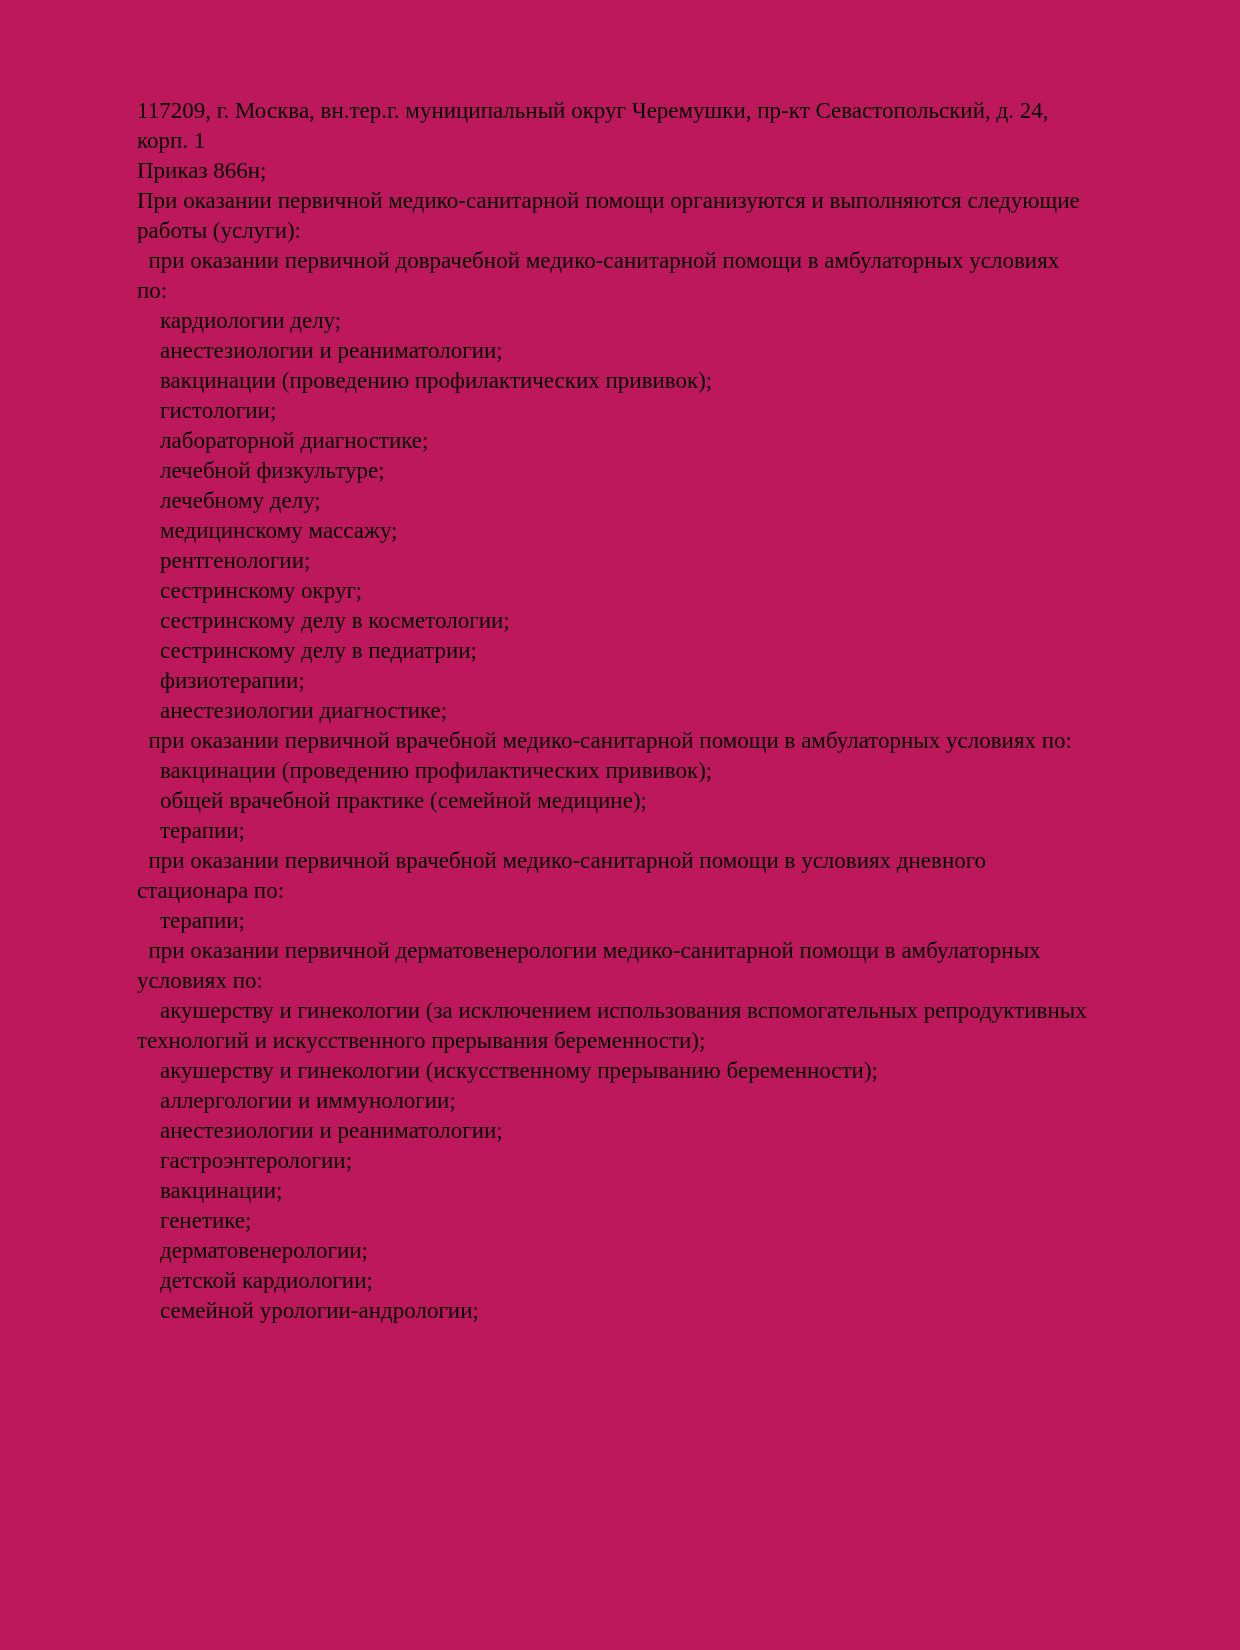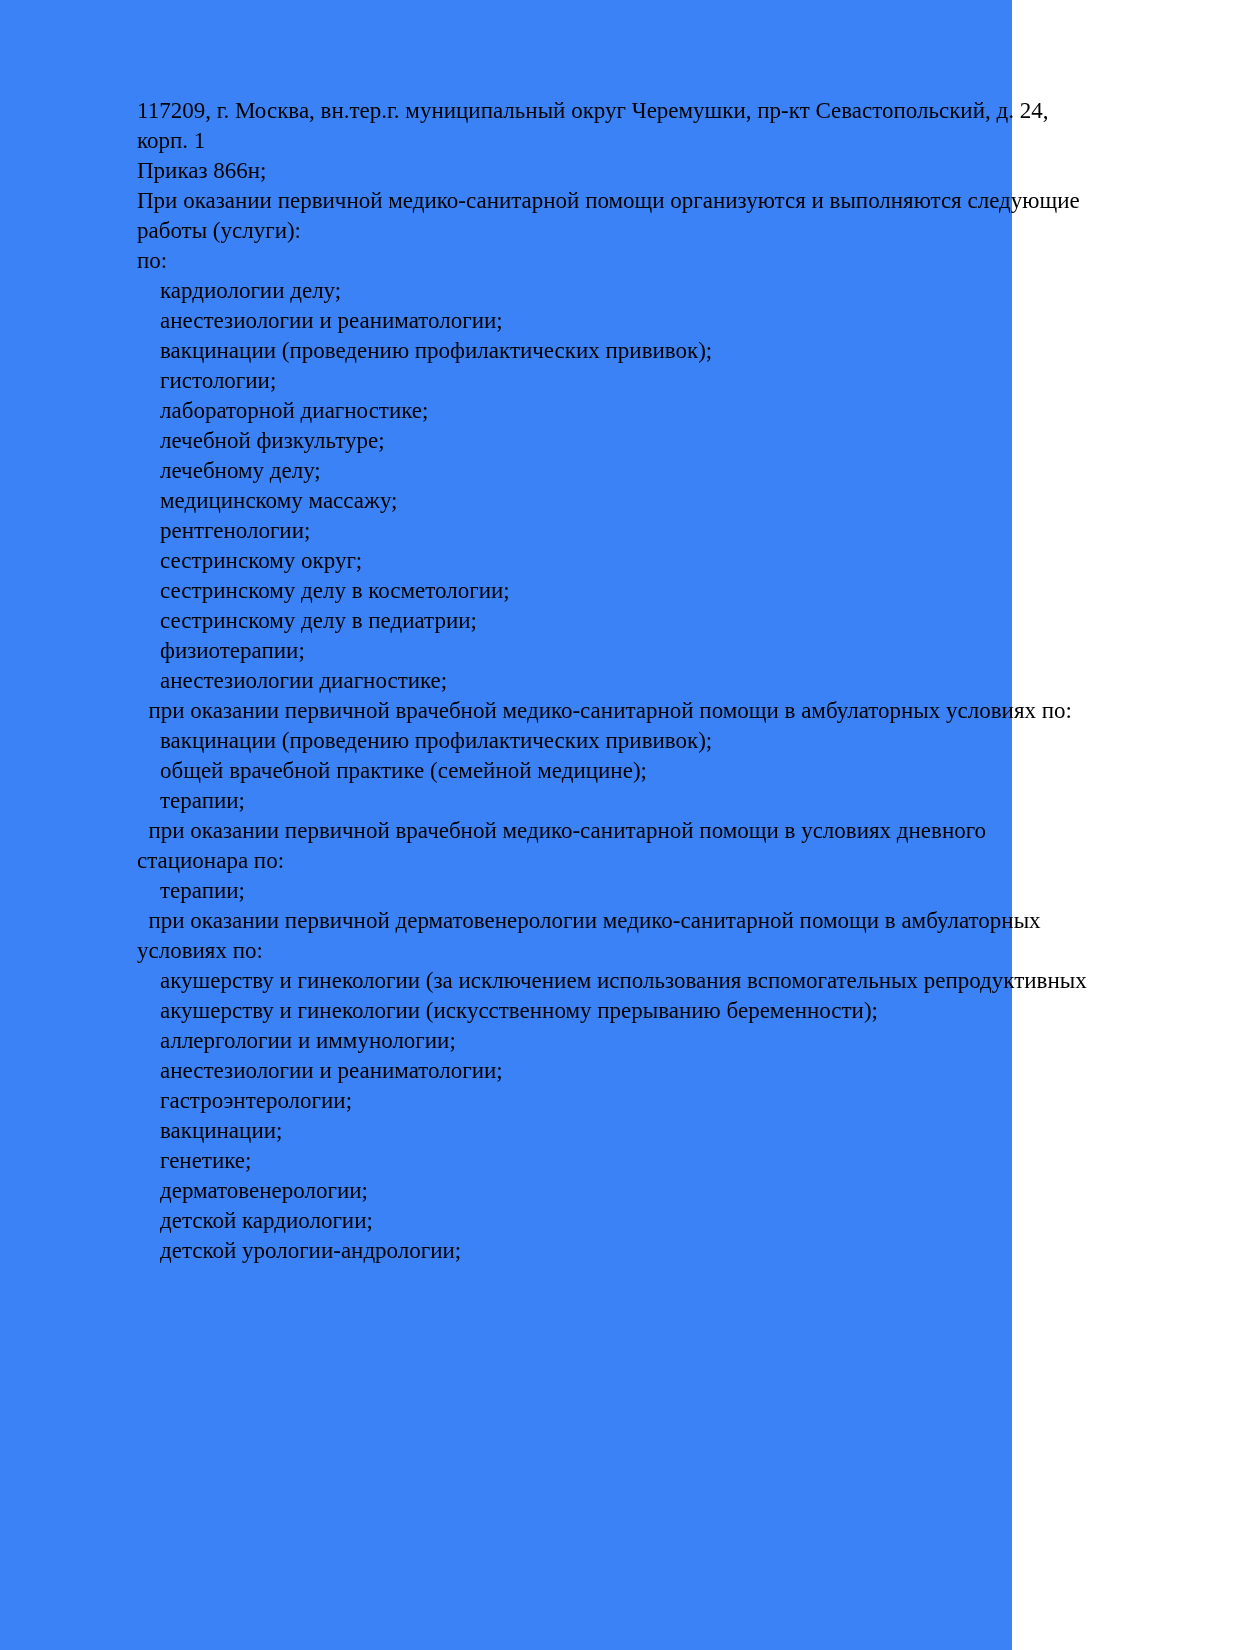--- a/index.html
+++ b/index.html
@@ -7,23 +7,23 @@
     padding: 0;
     background: #ffffff;
   }
   body {
     width: 1240px;
     height: 1650px;
     overflow: hidden;
   }
   .page {
     position: relative;
-    width: 1012px;
+    width: 1240px;
     height: 1650px;
-    background: #3b82f6;
+    background: #be185d;
   }
   .doc-text {
     position: absolute;
     top: 96px;
     left: 137px;
     right: 60px;
     color: #000000;
     font-family: "Liberation Serif", "DejaVu Serif", serif;
     font-size: 23px;
     line-height: 30px;
@@ -37,20 +37,21 @@
 </head>
 <body>
 
 <div class="page">
   <div class="doc-text">
       <div class="doc-line">117209, г. Москва, вн.тер.г. муниципальный округ Черемушки, пр-кт Севастопольский, д. 24,</div>
       <div class="doc-line">корп. 1</div>
       <div class="doc-line">Приказ 866н;</div>
       <div class="doc-line">При оказании первичной медико-санитарной помощи организуются и выполняются следующие</div>
       <div class="doc-line">работы (услуги):</div>
+      <div class="doc-line">  при оказании первичной доврачебной медико-санитарной помощи в амбулаторных условиях</div>
       <div class="doc-line">по:</div>
       <div class="doc-line">    кардиологии делу;</div>
       <div class="doc-line">    анестезиологии и реаниматологии;</div>
       <div class="doc-line">    вакцинации (проведению профилактических прививок);</div>
       <div class="doc-line">    гистологии;</div>
       <div class="doc-line">    лабораторной диагностике;</div>
       <div class="doc-line">    лечебной физкультуре;</div>
       <div class="doc-line">    лечебному делу;</div>
       <div class="doc-line">    медицинскому массажу;</div>
       <div class="doc-line">    рентгенологии;</div>
@@ -62,23 +63,24 @@
       <div class="doc-line">  при оказании первичной врачебной медико-санитарной помощи в амбулаторных условиях по:</div>
       <div class="doc-line">    вакцинации (проведению профилактических прививок);</div>
       <div class="doc-line">    общей врачебной практике (семейной медицине);</div>
       <div class="doc-line">    терапии;</div>
       <div class="doc-line">  при оказании первичной врачебной медико-санитарной помощи в условиях дневного</div>
       <div class="doc-line">стационара по:</div>
       <div class="doc-line">    терапии;</div>
       <div class="doc-line">  при оказании первичной дерматовенерологии медико-санитарной помощи в амбулаторных</div>
       <div class="doc-line">условиях по:</div>
       <div class="doc-line">    акушерству и гинекологии (за исключением использования вспомогательных репродуктивных</div>
+      <div class="doc-line">технологий и искусственного прерывания беременности);</div>
       <div class="doc-line">    акушерству и гинекологии (искусственному прерыванию беременности);</div>
       <div class="doc-line">    аллергологии и иммунологии;</div>
       <div class="doc-line">    анестезиологии и реаниматологии;</div>
       <div class="doc-line">    гастроэнтерологии;</div>
       <div class="doc-line">    вакцинации;</div>
       <div class="doc-line">    генетике;</div>
       <div class="doc-line">    дерматовенерологии;</div>
       <div class="doc-line">    детской кардиологии;</div>
-      <div class="doc-line">    детской урологии-андрологии;</div>
+      <div class="doc-line">    семейной урологии-андрологии;</div>
     </div>
 </div>
 
 </body></html>

